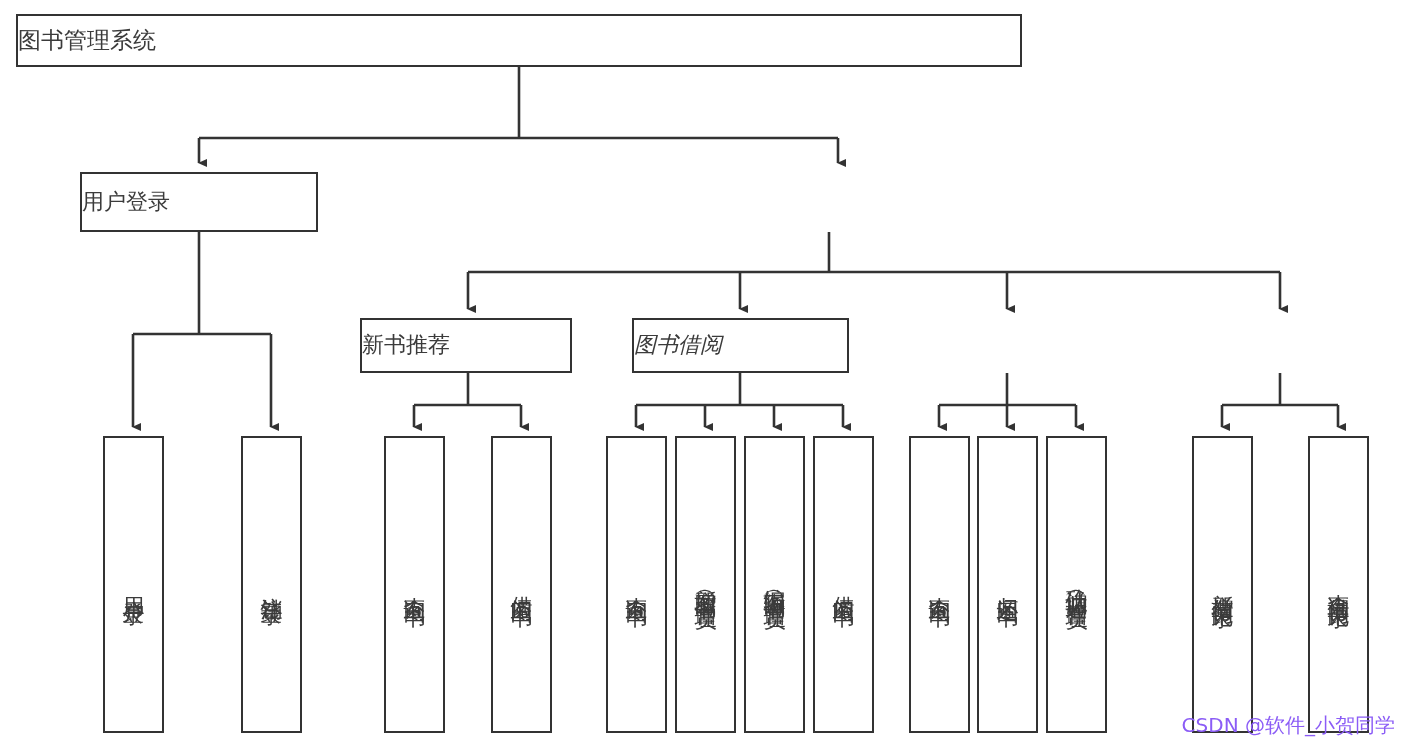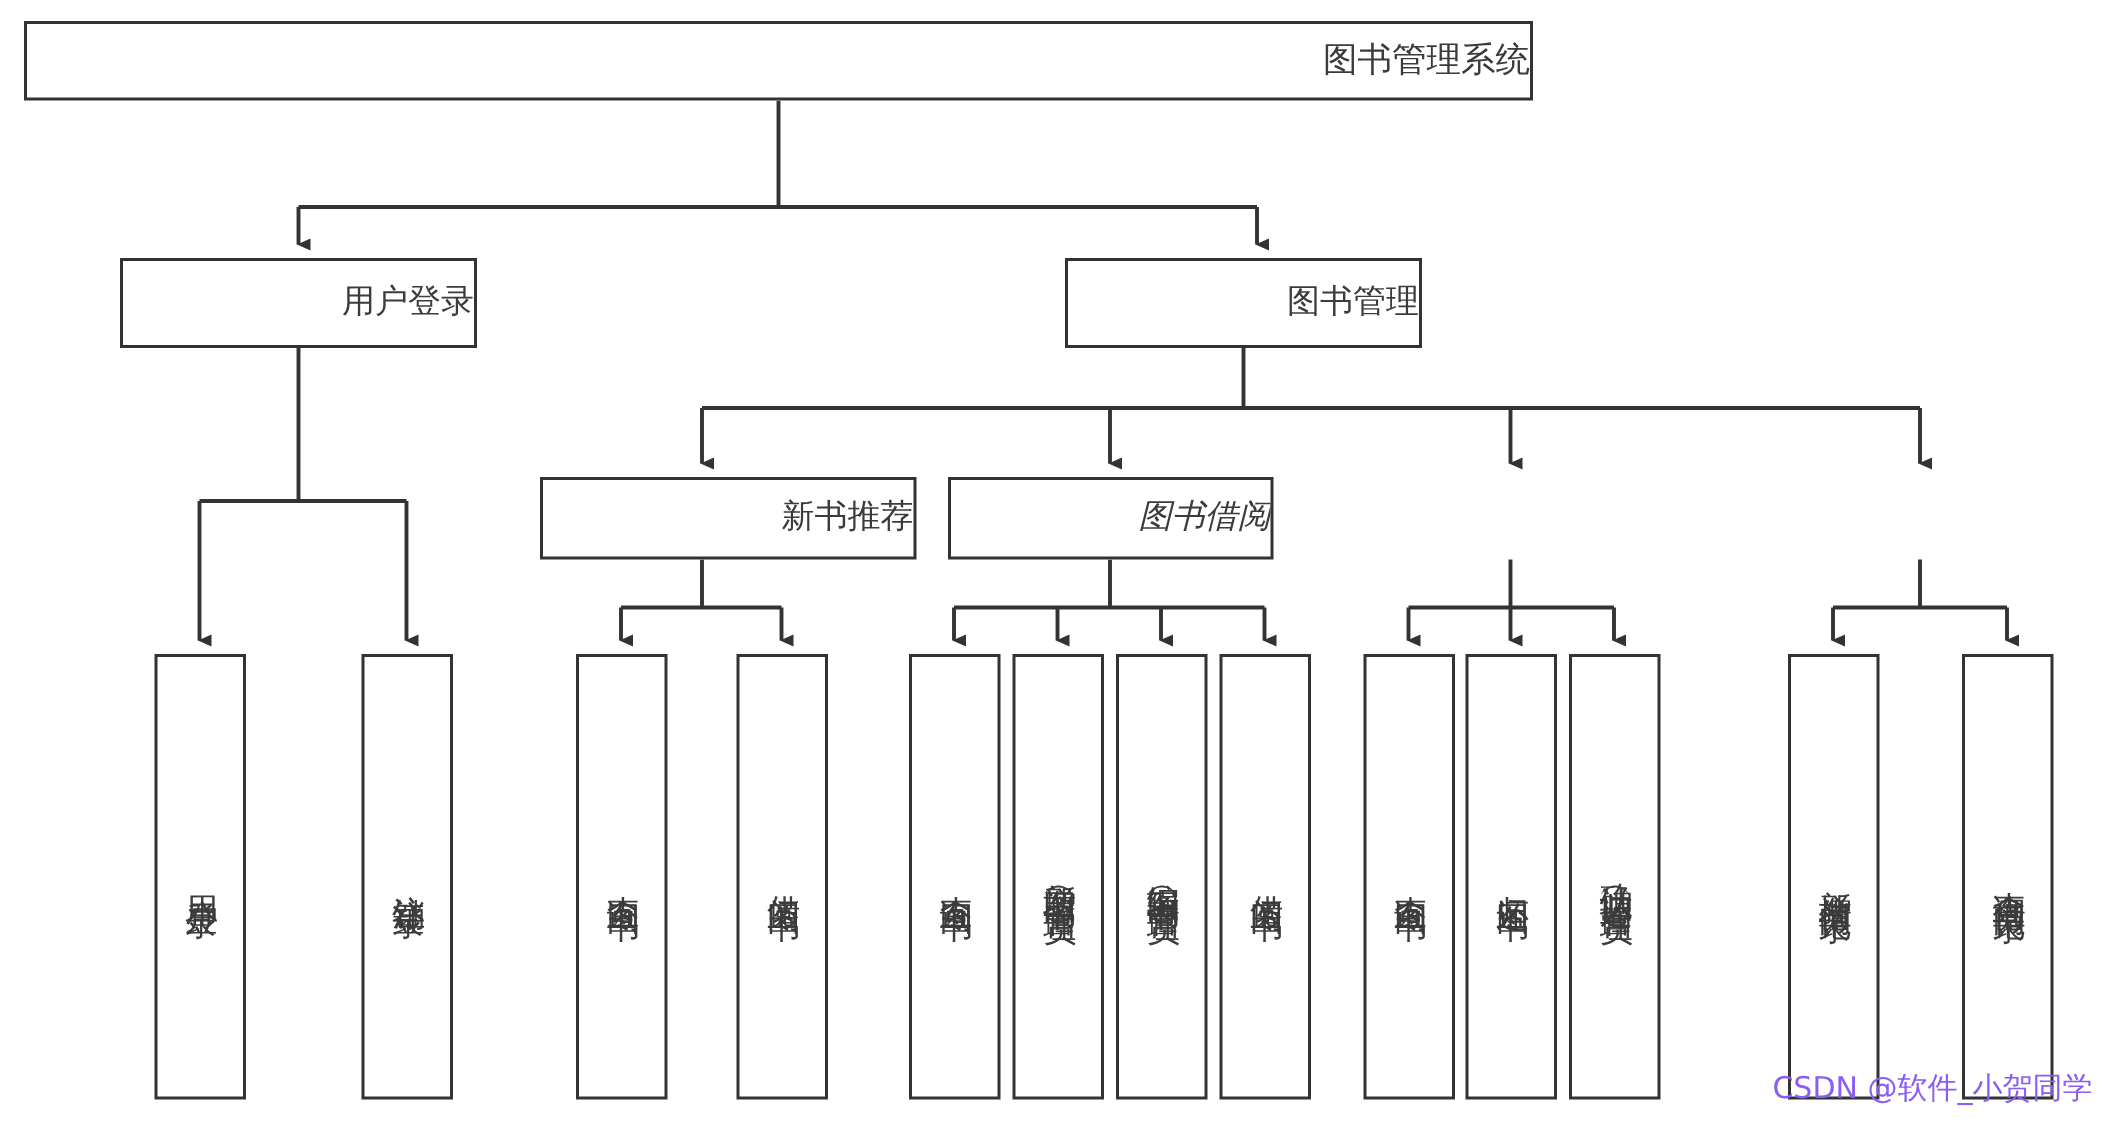--- a/index.html
+++ b/index.html
@@ -27,21 +27,21 @@
     width: 1405px;
     height: 747px;
   }
   .node-box {
     position: absolute;
     box-sizing: border-box;
     background: #ffffff;
     border: 2px solid #333333;
     display: flex;
     align-items: center;
-    justify-content: flex-end;
+    justify-content: flex-start;
     overflow: hidden;
   }
   .node-label {
     color: #3b3b3b;
     font-family: "DejaVu Sans", "Liberation Sans", sans-serif;
     font-weight: 400;
     text-align: center;
     white-space: nowrap;
     line-height: 1.12;
   }
@@ -137,25 +137,22 @@
     </g>
   </svg>
 
   <div class="node-box node-root" style="left:16px; top:14px; width:1006px; height:53px;">
     <span class="node-label">图书管理系统</span>
   </div>
 
   <div class="node-box node-l2" style="left:80px; top:172px; width:238px; height:60px;">
     <span class="node-label">用户登录</span>
   </div>
-  <div class="node-box node-l2" style="left:710px; top:172px; width:238px; height:60px;">
-    <span class="node-label">图书管理</span>
-  </div>
-
-  <div class="node-box node-l3" style="left:360px; top:318px; width:251px; height:55px;">
+
+  <div class="node-box node-l3" style="left:360px; top:318px; width:212px; height:55px;">
     <span class="node-label">新书推荐</span>
   </div>
   <div class="node-box node-l3" style="left:632px; top:318px; width:217px; height:55px;font-style:italic;">
     <span class="node-label">图书借阅</span>
   </div>
 
   <div class="node-box node-leaf" style="left:103px; top:436px; width:61px; height:297px;">
     <span class="node-label">用户登录</span>
   </div>
   <div class="node-box node-leaf" style="left:241px; top:436px; width:61px; height:297px;">

